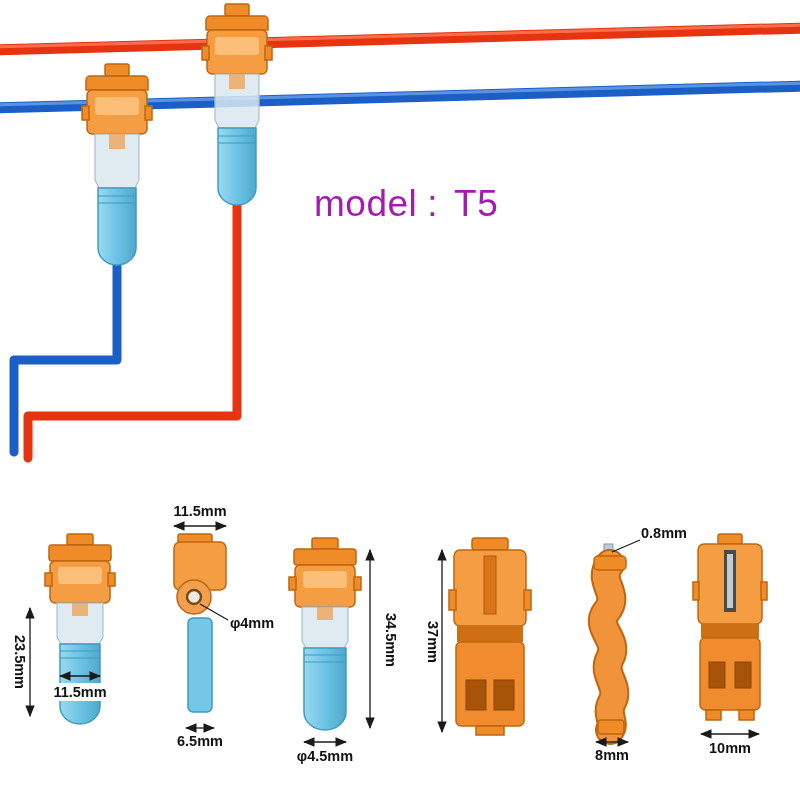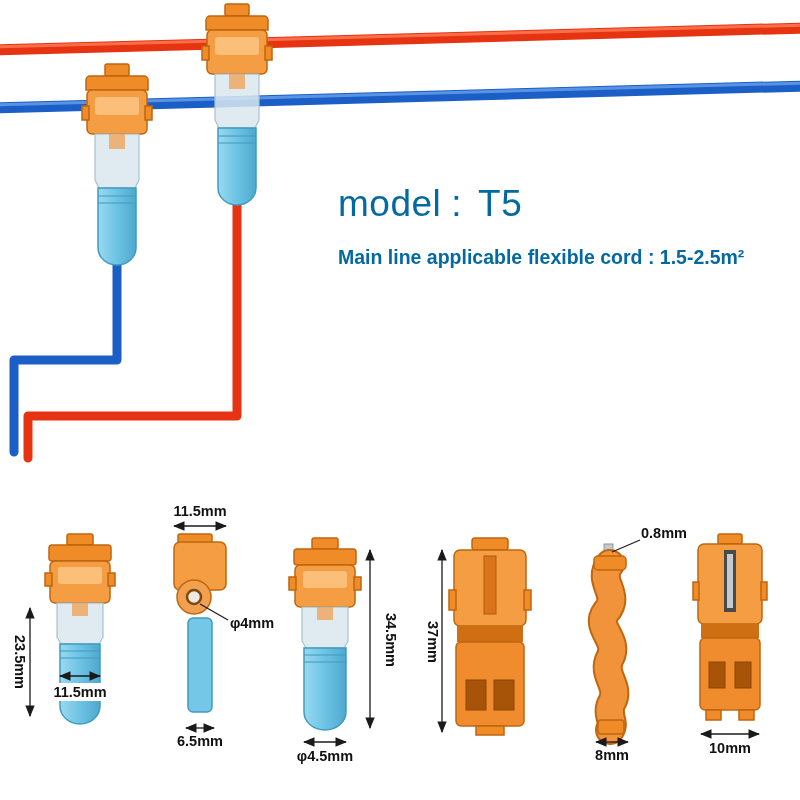--- a/index.html
+++ b/index.html
@@ -14,21 +14,21 @@
   .sleeve{fill:#d9e8ef;fill-opacity:.85;stroke:#a9c2cd;stroke-width:1.2;}
   .tail{fill:#eda45c;opacity:.8;}
   .term{fill:url(#termGrad);stroke:#3e9cc0;stroke-width:1.5;}
   .ridge{stroke:#3e9cc0;opacity:.5;stroke-width:2;}
   .dark{fill:#a85408;stroke:#8a4506;stroke-width:1;}
   .band{fill:#cf6f14;stroke:none;}
   .dim{stroke:#1a1a1a;stroke-width:1.3;fill:none;}
   .leader{stroke:#1a1a1a;stroke-width:1.2;fill:none;}
   svg text{font-family:"Liberation Sans",sans-serif;font-size:14.5px;font-weight:600;
            fill:#111;text-anchor:middle;}
-  .info{position:absolute;left:338px;top:183px;color:#0369a1;}
+  .info{position:absolute;left:314px;top:183px;color:#a21caf;text-align:center;}
   .model-line{font-size:37px;font-weight:500;letter-spacing:.5px;}
   .model-line .sep{margin:0 16px 0 10px;}
   .spec{font-size:19.5px;font-weight:600;margin-top:21px;white-space:pre;}
 </style>
 </head>
 <body>
 
 <div id="canvas">
 
   <svg id="wiring" width="800" height="470" viewBox="0 0 800 470">
@@ -77,21 +77,20 @@
       <path d="M-19,84 h38 v60 a19,17 0 0 1 -19,17 a19,17 0 0 1 -19,-17 z" class="term"></path>
       <line x1="-19" y1="92" x2="19" y2="92" class="ridge"></line>
       <line x1="-19" y1="99" x2="19" y2="99" class="ridge"></line>
     </g>
   </svg>
 
   <div class="info">
     <div class="model-line">
       <span>model</span><span class="sep">:</span><span>T5</span>
     </div>
-    <div class="spec">Main line applicable flexible cord : 1.5-2.5m²</div>
   </div>
 
   <svg id="views" width="800" height="330" viewBox="0 0 800 330">
 
     <g>
       <g transform="translate(80,0)">
         <rect x="-13" y="64" width="26" height="11" rx="2" class="org"></rect>
         <rect x="-31" y="75" width="62" height="16" rx="3" class="org"></rect>
         <rect x="-30" y="91" width="60" height="42" rx="5" class="org2"></rect>
         <rect x="-22" y="97" width="44" height="17" rx="3" class="inner"></rect>

